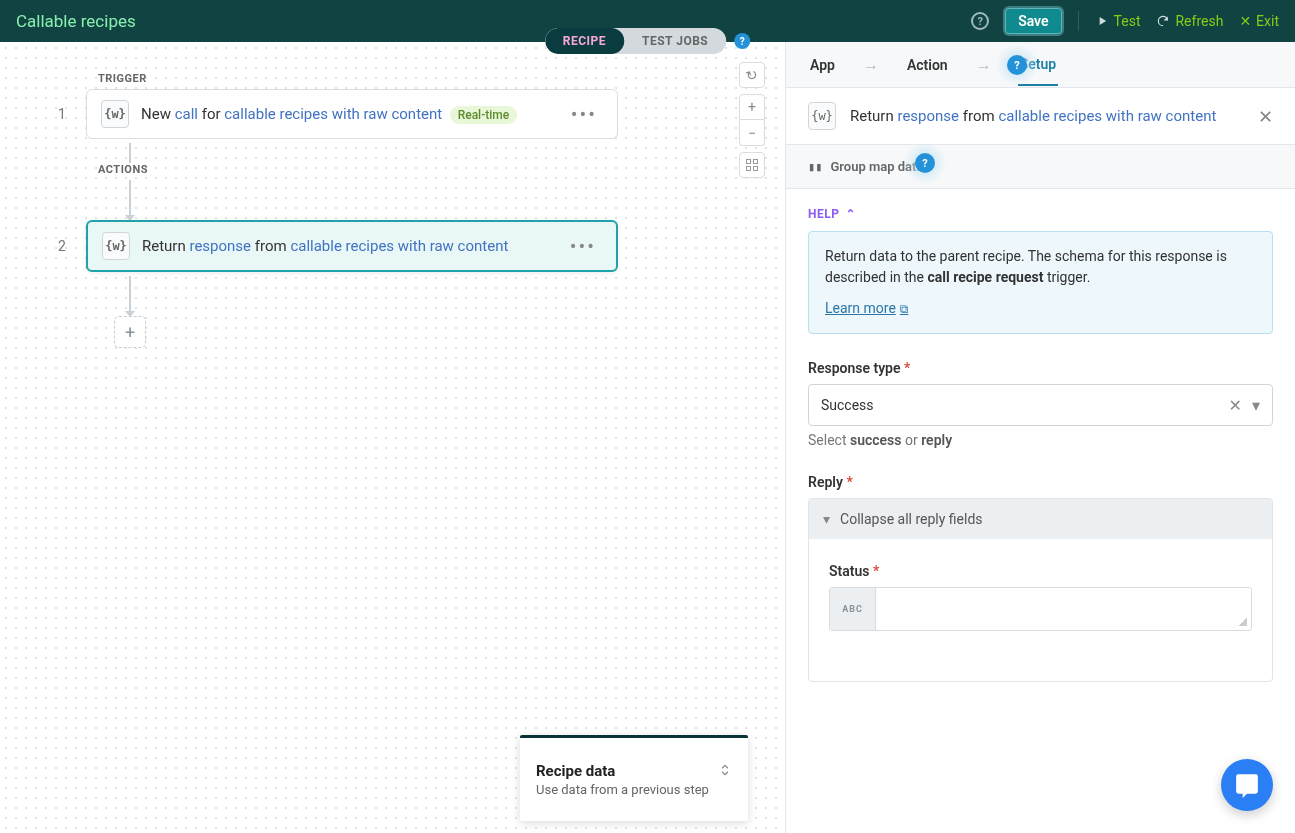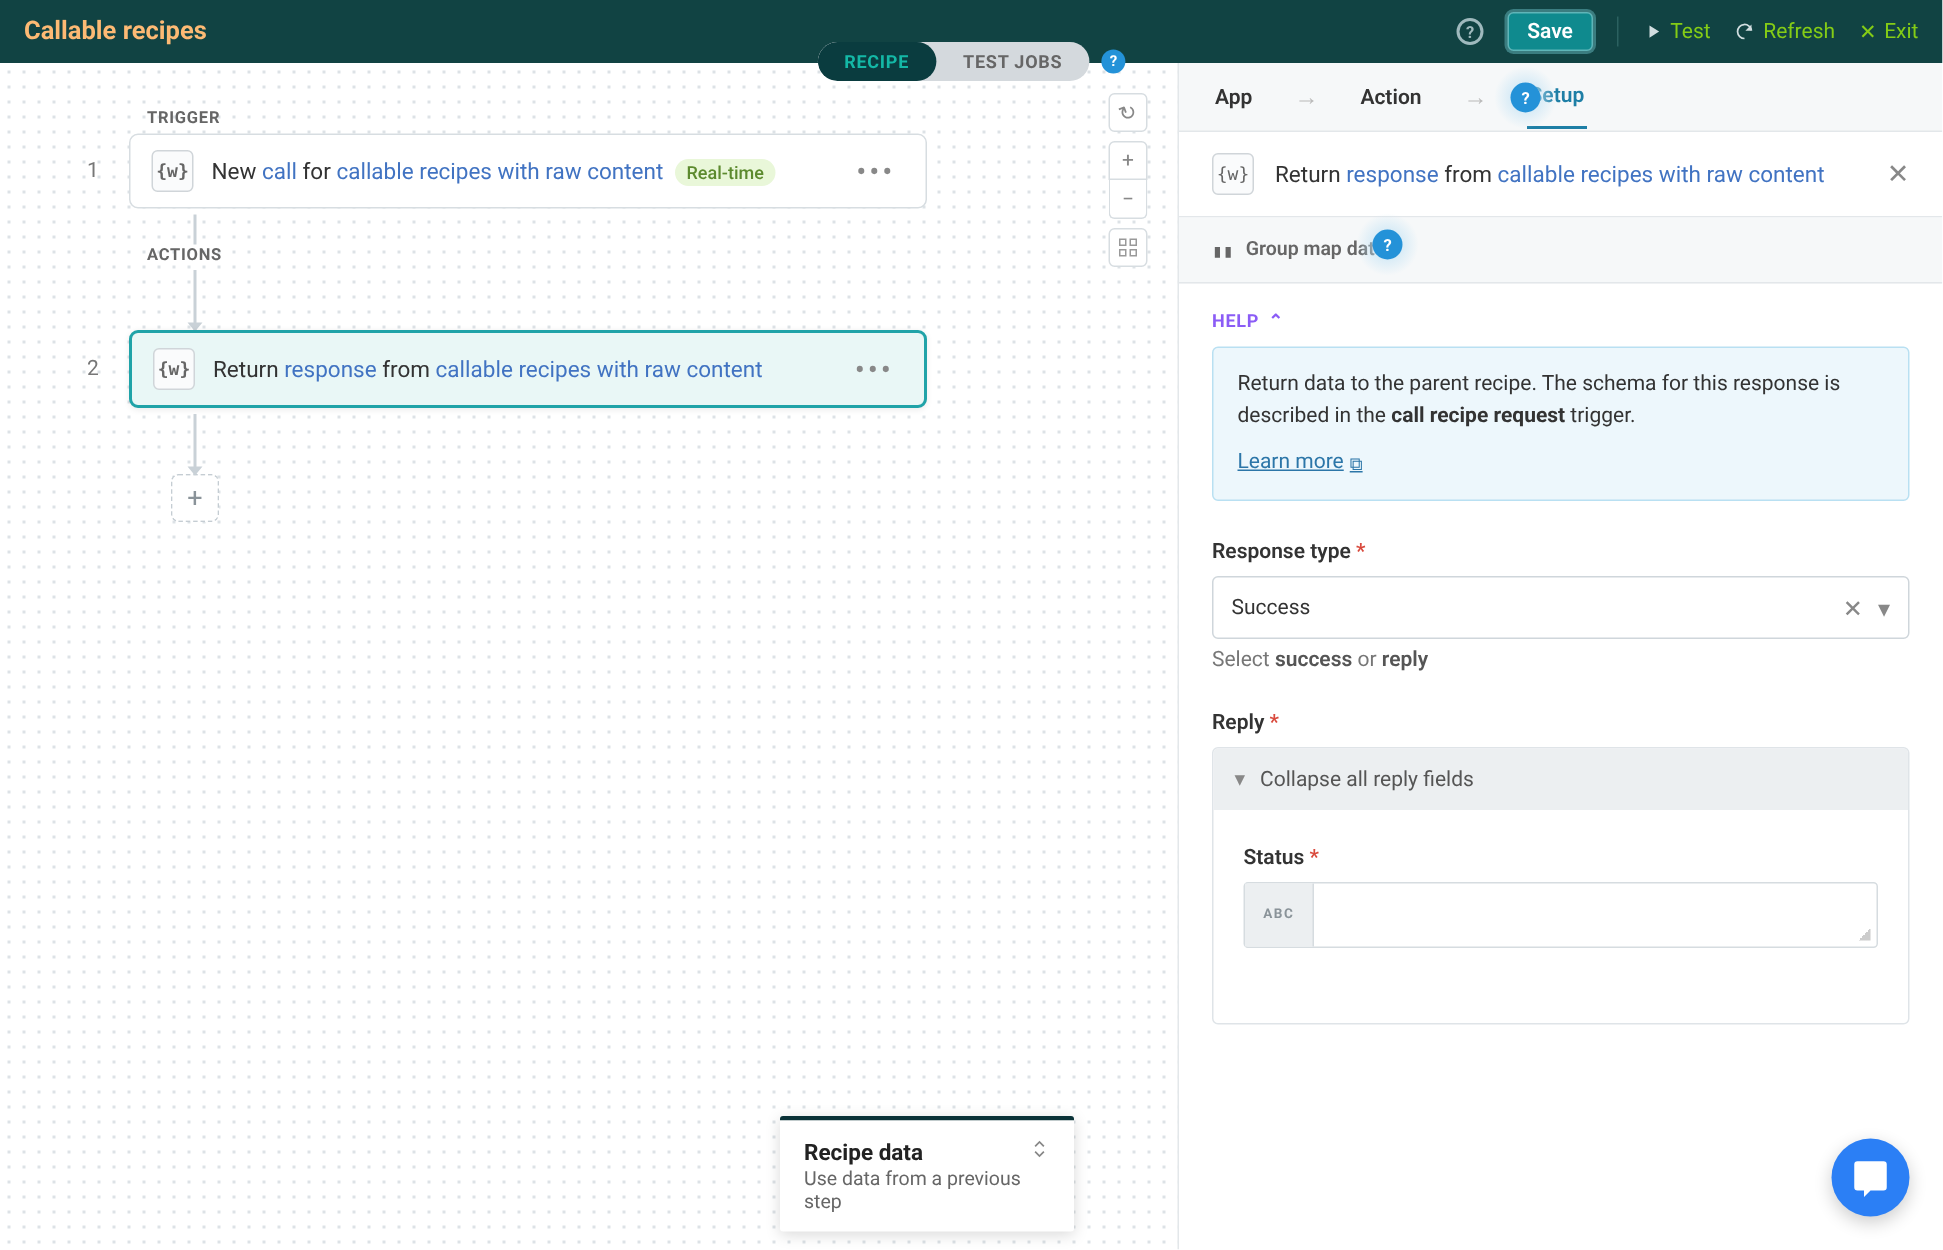--- a/index.html
+++ b/index.html
@@ -1,29 +1,29 @@
 <!DOCTYPE html>
 <html><head>
 <meta charset="utf-8">
 <style>
   * { box-sizing: border-box; margin: 0; padding: 0; font-family: -apple-system, BlinkMacSystemFont, "Segoe UI", Roboto, sans-serif; }
   body { background:#fff; color:#333; width:1295px; height:833px; overflow:hidden; position:relative;}
   .topbar { background:#114343; height:42px; display:flex; align-items:center; justify-content:space-between; padding:0 16px; color:#fff;}
-  .title { font-size:17px; font-weight:700; color:#fdba74;}
+  .title { font-size:17px; font-weight:400; color:#86efac;}
   .top-right { display:flex; align-items:center; gap:16px; font-size:14px;}
   .help-circle { width:18px; height:18px; border-radius:50%; border:2px solid #9fb9bd; display:flex; align-items:center; justify-content:center; font-size:11px; color:#9fb9bd; font-weight:bold; cursor:pointer;}
   .help-circle::before{content:"?";}
   .btn-save { background:#0f8a8e; color:#fff; padding:4px 12px; border-radius:4px; font-weight:600; font-size:14px; border:1px solid #5fb5b8; cursor:pointer; box-shadow:0 0 0 2px #3b7d80;}
   .top-link { color:#84cc16; display:flex; align-items:center; gap:5px; cursor:pointer;}
   .divider-v { width:1px; height:20px; background:#2b6160;}
   
   .tab-pill { position:absolute; top:28px; left:50%; transform:translateX(-50%); display:flex; align-items:center; gap:8px; z-index:10;}
   .pill { background:#d4d9dd; border-radius:20px; display:flex; overflow:hidden; font-size:12px; font-weight:700; letter-spacing:.5px;}
   .pill span { padding:6px 18px; cursor:pointer; color:#666;}
-  .pill .active { background:#0a3c3f; color:#14b8a6; border-radius:20px;}
+  .pill .active { background:#0a3c3f; color:#f9a8d4; border-radius:20px;}
   .pill-help { width:16px; height:16px; border-radius:50%; background:#2492d8; color:#fff; display:flex; align-items:center; justify-content:center; font-size:10px; font-weight:bold; cursor:pointer;}
   .pill-help::before{content:"?";}
   
   .main { display:flex; height:calc(100% - 42px); position:relative;}
   .canvas { flex:1; position:relative; background-image:radial-gradient(#dde2e6 1px, transparent 1px); background-size:10px 10px; background-position:1px 1px; border-right:1px solid #e3e7ea;}
   
   .canvas-controls { position:absolute; top:20px; right:20px; display:flex; flex-direction:column; gap:4px;}
   .cc-btn { width:26px; height:26px; background:#fff; border:1px solid #d7dde1; border-radius:4px; display:flex; align-items:center; justify-content:center; color:#888; font-size:14px; cursor:pointer;}
   .cc-group {display:flex; flex-direction:column;}
   .cc-group .cc-btn:first-child{border-radius:4px 4px 0 0;}
@@ -39,21 +39,21 @@
   .card-text { font-size:15px; color:#333; flex:1;}
   .link-text { color:#4173c2;}
   .badge-rt { background:#e9f7d9; color:#5c8a2e; font-size:12px; padding:2px 8px; border-radius:10px; font-weight:500;}
   .dots { color:#888; font-size:20px; letter-spacing:2px; cursor:pointer; padding:0 6px;}
   .connector { width:2px; background:#c9d1d7; margin-left:71px;}
   .connector.short{height:20px;}
   .connector.long{height:40px; position:relative;}
   .connector.arrow::after{content:""; position:absolute; bottom:-1px; left:-4px; border-left:5px solid transparent; border-right:5px solid transparent; border-top:6px solid #c9d1d7;}
   .add-btn { width:32px; height:32px; border:1.5px dashed #c5cdd3; border-radius:5px; display:flex; align-items:center; justify-content:center; margin-left:56px; color:#8a9399; font-size:18px; cursor:pointer; background:#fff;}
   
-  .recipe-data { position:absolute; bottom:12px; left:520px; width:196px; background:#fff; border-top:3px solid #0a3237; box-shadow:0 2px 10px rgba(0,0,0,.15); border-radius:2px; padding:12px 16px;}
+  .recipe-data { position:absolute; bottom:12px; left:520px; width:228px; background:#fff; border-top:3px solid #0a3237; box-shadow:0 2px 10px rgba(0,0,0,.15); border-radius:2px; padding:24px 16px;}
   .recipe-data .rd-head{display:flex; justify-content:space-between; align-items:center;}
   .rd-title{font-weight:700; font-size:15px; color:#222;}
   .rd-sub{font-size:13px; color:#666; margin-top:2px;}
   .rd-exp{color:#888; cursor:pointer; font-size:14px;}
   
   .panel { width:509px; background:#fff; display:flex; flex-direction:column; overflow:hidden;}
   .panel-tabs { display:flex; align-items:center; gap:26px; padding:0 22px; font-size:14px; height:46px; border-bottom:1px solid #e3e7ea; background:#f6f8f9; position:relative;}
   .pt-item { color:#333; font-weight:600; cursor:pointer; padding:12px 2px; position:relative;}
   .pt-item.active { color:#1e7fa6; border-bottom:2px solid #1e7fa6;}
   .pt-arrow { color:#bbb; font-size:16px;}

